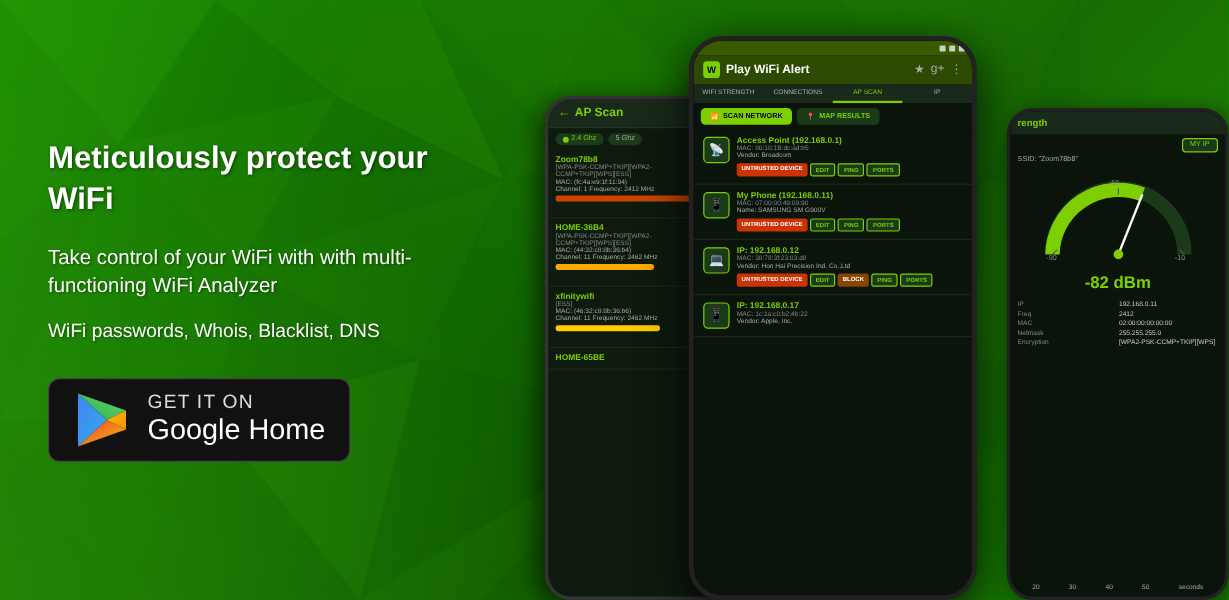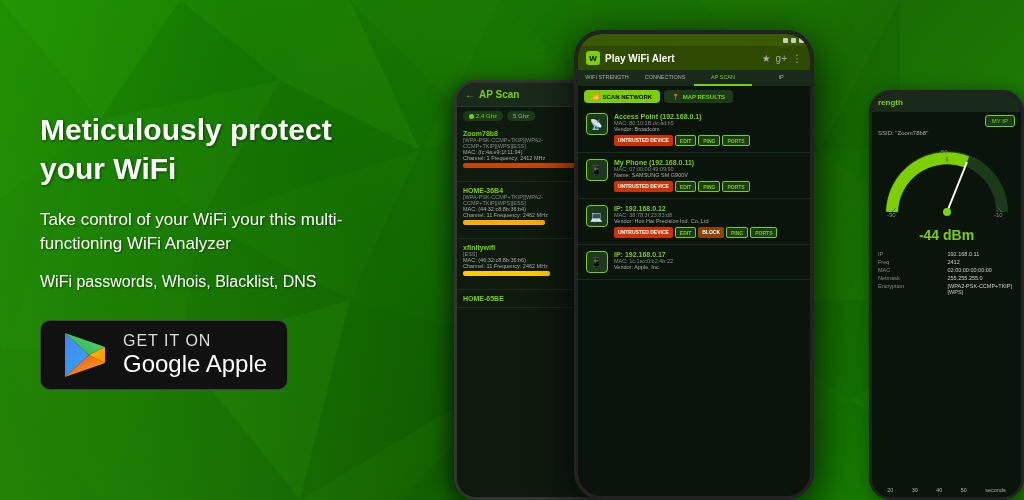--- a/index.html
+++ b/index.html
@@ -48,21 +48,21 @@
     }
 
     
     .left-section {
       width: 440px;
       padding: 20px 40px;
       flex-shrink: 0;
     }
 
     .headline {
-      font-size: 30px;
+      font-size: 26px;
       font-weight: bold;
       color: white;
       text-shadow: 1px 1px 3px rgba(0,0,0,0.5);
       margin-bottom: 20px;
       line-height: 1.3;
     }
 
     .subtext {
       font-size: 17px;
       color: white;
@@ -446,21 +446,21 @@
     .pm-dbtn.block {
       background: #884400;
       color: white;
     }
 
     
     .phone-right {
       position: absolute;
       right: 0;
       bottom: 0;
-      width: 155px;
+      width: 185px;
       height: 410px;
       background: #111;
       border-radius: 22px;
       border: 3px solid #222;
       overflow: hidden;
       box-shadow: 5px 5px 20px rgba(0,0,0,0.6);
       z-index: 1;
     }
 
     .phone-right-screen {
@@ -559,21 +559,21 @@
 
     <polygon points="0,500 100,500 180,350 0,350" fill="rgba(30,120,4,0.2)"></polygon>
     <polygon points="400,500 550,350 700,500" fill="rgba(40,140,5,0.15)"></polygon>
   </svg>
 </div>
 
 <div class="content-area">
 
   <div class="left-section">
     <h1 class="headline">Meticulously protect your WiFi</h1>
-    <p class="subtext">Take control of your WiFi your this multi-functioning WiFi Analyzer</p>
+    <p class="subtext">Take control of your WiFi with with multi-functioning WiFi Analyzer</p>
     <p class="features-text">WiFi passwords, Whois, Blacklist, DNS</p>
 
     
     <div class="google-play-btn">
 
       <svg class="play-icon" viewBox="0 0 48 48">
         <defs>
           <linearGradient id="g1" x1="0" y1="0" x2="1" y2="1">
             <stop offset="0%" stop-color="#4285f4"></stop>
             <stop offset="100%" stop-color="#34a8eb"></stop>
@@ -591,21 +591,21 @@
             <stop offset="100%" stop-color="#f59300"></stop>
           </linearGradient>
         </defs>
         <polygon points="4,2 4,46 28,24" fill="url(#g1)"></polygon>
         <polygon points="28,24 4,46 44,32" fill="url(#g2)"></polygon>
         <polygon points="4,2 28,24 44,16" fill="url(#g3)"></polygon>
         <polygon points="28,24 44,16 44,32" fill="url(#g4)"></polygon>
       </svg>
       <div class="play-text">
         <span class="get-it-on">GET IT ON</span>
-        <span class="google-play-label">Google Apple</span>
+        <span class="google-play-label">Google Home</span>
       </div>
     </div>
   </div>
 
   <div class="phones-section">
 
     <div class="phone-back">
       <div class="phone-back-screen">
         <div class="pb-header">
           <span class="pb-back-arrow">←</span>
@@ -774,21 +774,21 @@
 
             <line x1="65" y1="70" x2="85" y2="20" stroke="#fff" stroke-width="2"></line>
             <circle cx="65" cy="70" r="4" fill="#7dcf00"></circle>
 
             <text x="5" y="75" font-size="6" fill="#888">-90</text>
             <text x="57" y="12" font-size="6" fill="#888">-50</text>
             <text x="112" y="75" font-size="6" fill="#888">-10</text>
           </svg>
         </div>
 
-        <div class="pr-dbm-value">-44 dBm</div>
+        <div class="pr-dbm-value">-82 dBm</div>
 
         <div class="pr-info-grid">
           <span class="pr-info-label">IP</span>
           <span class="pr-info-value">192.168.0.11</span>
           <span class="pr-info-label">Freq</span>
           <span class="pr-info-value">2412</span>
           <span class="pr-info-label">MAC</span>
           <span class="pr-info-value">02:00:00:00:00:00</span>
           <span class="pr-info-label">Netmask</span>
           <span class="pr-info-value">255.255.255.0</span>

